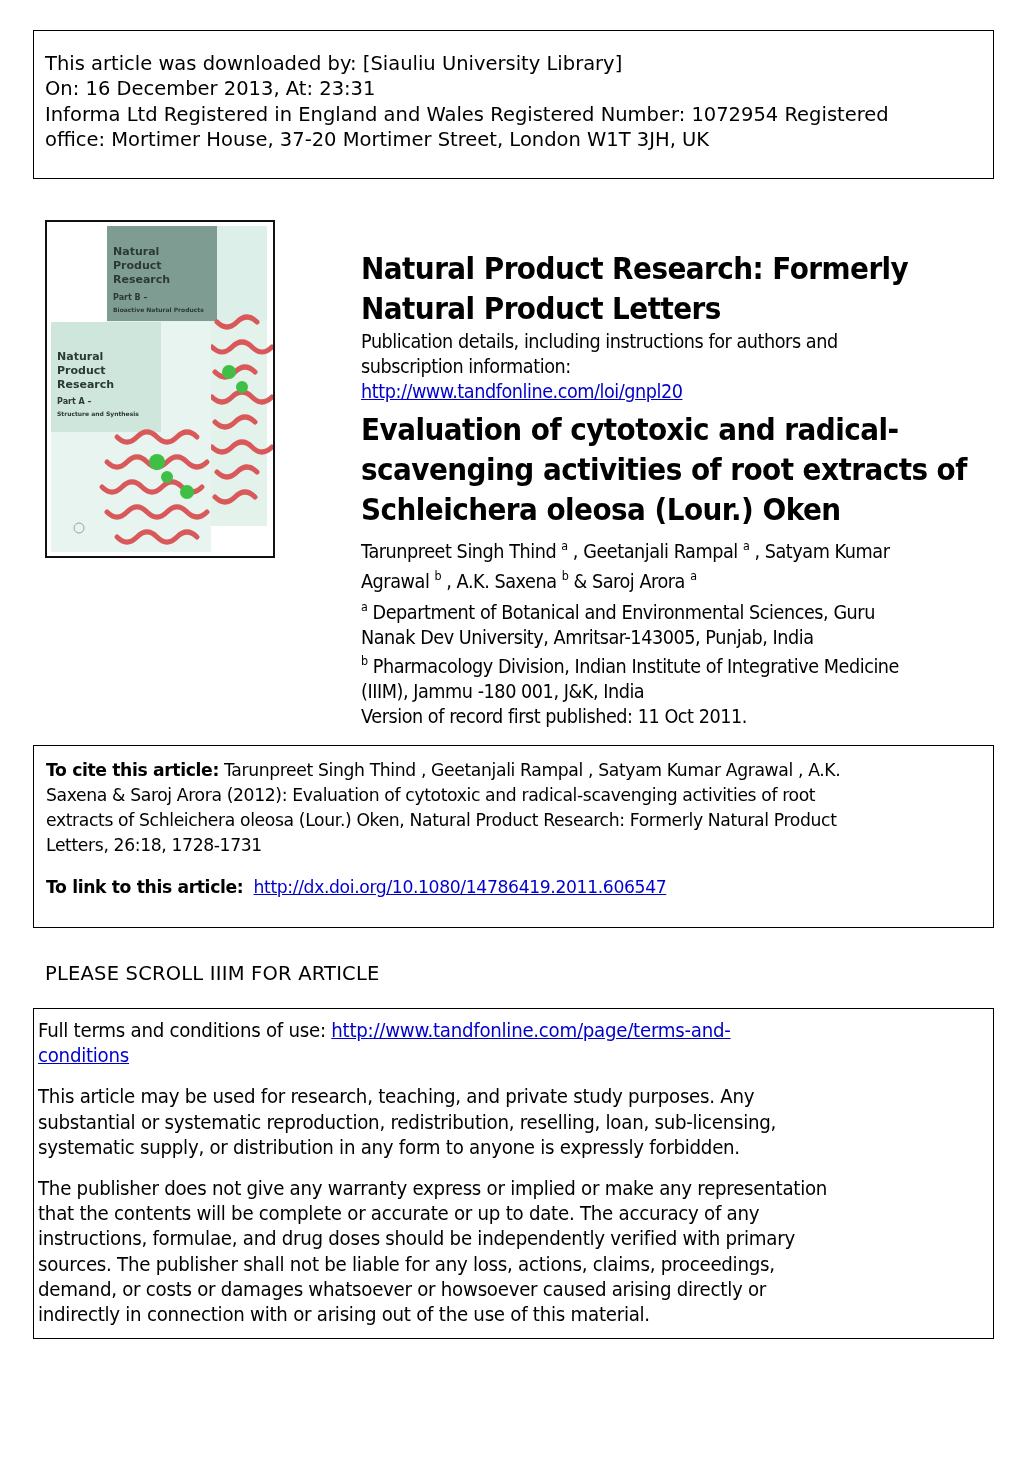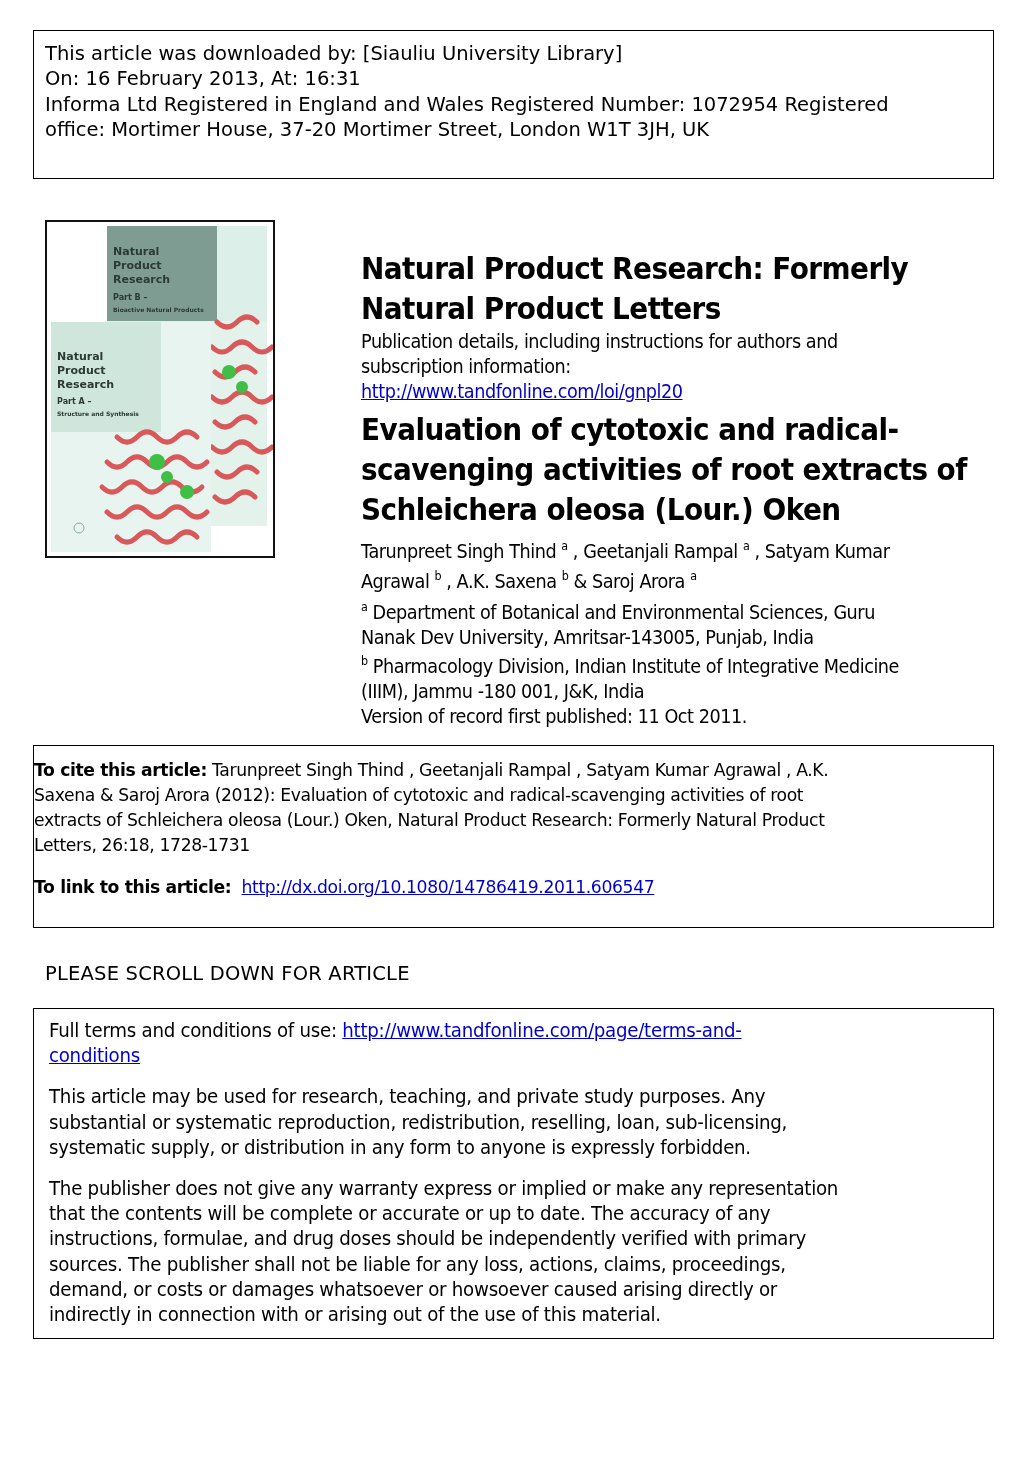--- a/index.html
+++ b/index.html
@@ -1,43 +1,43 @@
 <!DOCTYPE html>
 <html><head>
 <meta charset="utf-8">
 <style>
   html, body { margin:0; padding:0; background:#ffffff; }
   body { width:1028px; height:1465px; position:relative; overflow:hidden;
          font-family:"DejaVu Sans", sans-serif; color:#000; }
   .box { position:absolute; border:1px solid #000; box-sizing:border-box; }
-  #dl-box { left:33px; top:30px; width:961px; height:149px; padding:10px 11px; font-size:19.5px; line-height:25.3px; }
+  #dl-box { left:33px; top:30px; width:961px; height:149px; padding:20px 11px; font-size:19.5px; line-height:25.3px; }
   #dl-box div { white-space:nowrap; }
   #cover { position:absolute; left:45px; top:220px; width:230px; height:338px; border:2px solid #111; box-sizing:border-box; background:#f9a8d4; overflow:hidden; }
   #right-col { position:absolute; left:361px; top:213px; width:640px;margin-top:36px; }
   .journal-title { font-weight:bold; font-size:30px; line-height:40px; letter-spacing:-0.6px; transform:scaleX(0.93); transform-origin:left; white-space:nowrap; }
   .pub-details { font-size:19px; line-height:25px; letter-spacing:-0.5px; transform:scaleX(0.93); transform-origin:left; white-space:nowrap; }
   a, .link { color:#0000cc; text-decoration:underline; }
   .article-title { margin-top:6px; font-weight:bold; font-size:30px; line-height:40px; letter-spacing:-0.6px; transform:scaleX(0.93); transform-origin:left; white-space:nowrap; }
   .authors { margin-top:6px; font-size:19px; line-height:30px; letter-spacing:-0.5px; transform:scaleX(0.93); transform-origin:left; white-space:nowrap; }
   .affil { margin-top:4px; font-size:19px; line-height:25px; letter-spacing:-0.5px; transform:scaleX(0.93); transform-origin:left; white-space:nowrap; }
   sup { font-size:12px; vertical-align:8px; line-height:0; }
-  #cite-box { left:33px; top:745px; width:961px; height:183px; padding:11px 0; font-size:18.5px; line-height:25px; }
+  #cite-box { left:33px; top:745px; width:961px; height:183px; padding:11px 12px; font-size:18.5px; line-height:25px; }
   #cite-box .inner { transform:scaleX(0.93); transform-origin:left; white-space:nowrap; letter-spacing:-0.4px; }
   .bold { font-weight:bold; }
   #scroll { position:absolute; left:45px; top:962px; font-size:19.5px; letter-spacing:0.2px; }
-  #terms-box { left:33px; top:1008px; width:961px; height:331px; padding:9px 15px; font-size:19.5px; line-height:25.2px; }
+  #terms-box { left:33px; top:1008px; width:961px; height:331px; padding:9px 4px; font-size:19.5px; line-height:25.2px; }
   #terms-box .inner { transform:scaleX(0.935); transform-origin:left; white-space:nowrap; letter-spacing:-0.3px; }
   .para { margin-top:16px; }
 </style>
 </head>
 <body>
 
 <div class="box" id="dl-box">
   <div>This article was downloaded by: [Siauliu University Library]</div>
-  <div>On: 16 February 2013, At: 16:31</div>
+  <div>On: 16 December 2013, At: 23:31</div>
   <div>Informa Ltd Registered in England and Wales Registered Number: 1072954 Registered</div>
   <div>office: Mortimer House, 37-20 Mortimer Street, London W1T 3JH, UK</div>
 </div>
 
 <div id="cover">
   <svg width="226" height="334" viewBox="0 0 226 334" xmlns="http://www.w3.org/2000/svg">
     <rect width="226" height="334" fill="#ffffff"></rect>
 
     <rect x="60" y="4" width="160" height="200" fill="#dcefe8"></rect>
     <rect x="60" y="4" width="110" height="95" fill="#7f9c92"></rect>
@@ -133,21 +133,21 @@
     <div>Saxena &amp; Saroj Arora (2012): Evaluation of cytotoxic and radical-scavenging activities of root</div>
     <div>extracts of Schleichera oleosa (Lour.) Oken, Natural Product Research: Formerly Natural Product</div>
     <div>Letters, 26:18, 1728-1731</div>
     <div style="margin-top:17px;">
       <span class="bold">To link to this article:</span>&nbsp;
       <a class="link">http://dx.doi.org/10.1080/14786419.2011.606547</a>
     </div>
   </div>
 </div>
 
-<div id="scroll">PLEASE SCROLL DOWN FOR ARTICLE</div>
+<div id="scroll">PLEASE SCROLL IIIM FOR ARTICLE</div>
 
 <div class="box" id="terms-box">
   <div class="inner">
     <div><span>Full terms and conditions of use: </span><a class="link">http://www.tandfonline.com/page/terms-and-</a></div>
     <div><a class="link">conditions</a></div>
     <div class="para">
       <div>This article may be used for research, teaching, and private study purposes. Any</div>
       <div>substantial or systematic reproduction, redistribution, reselling, loan, sub-licensing,</div>
       <div>systematic supply, or distribution in any form to anyone is expressly forbidden.</div>
     </div>

